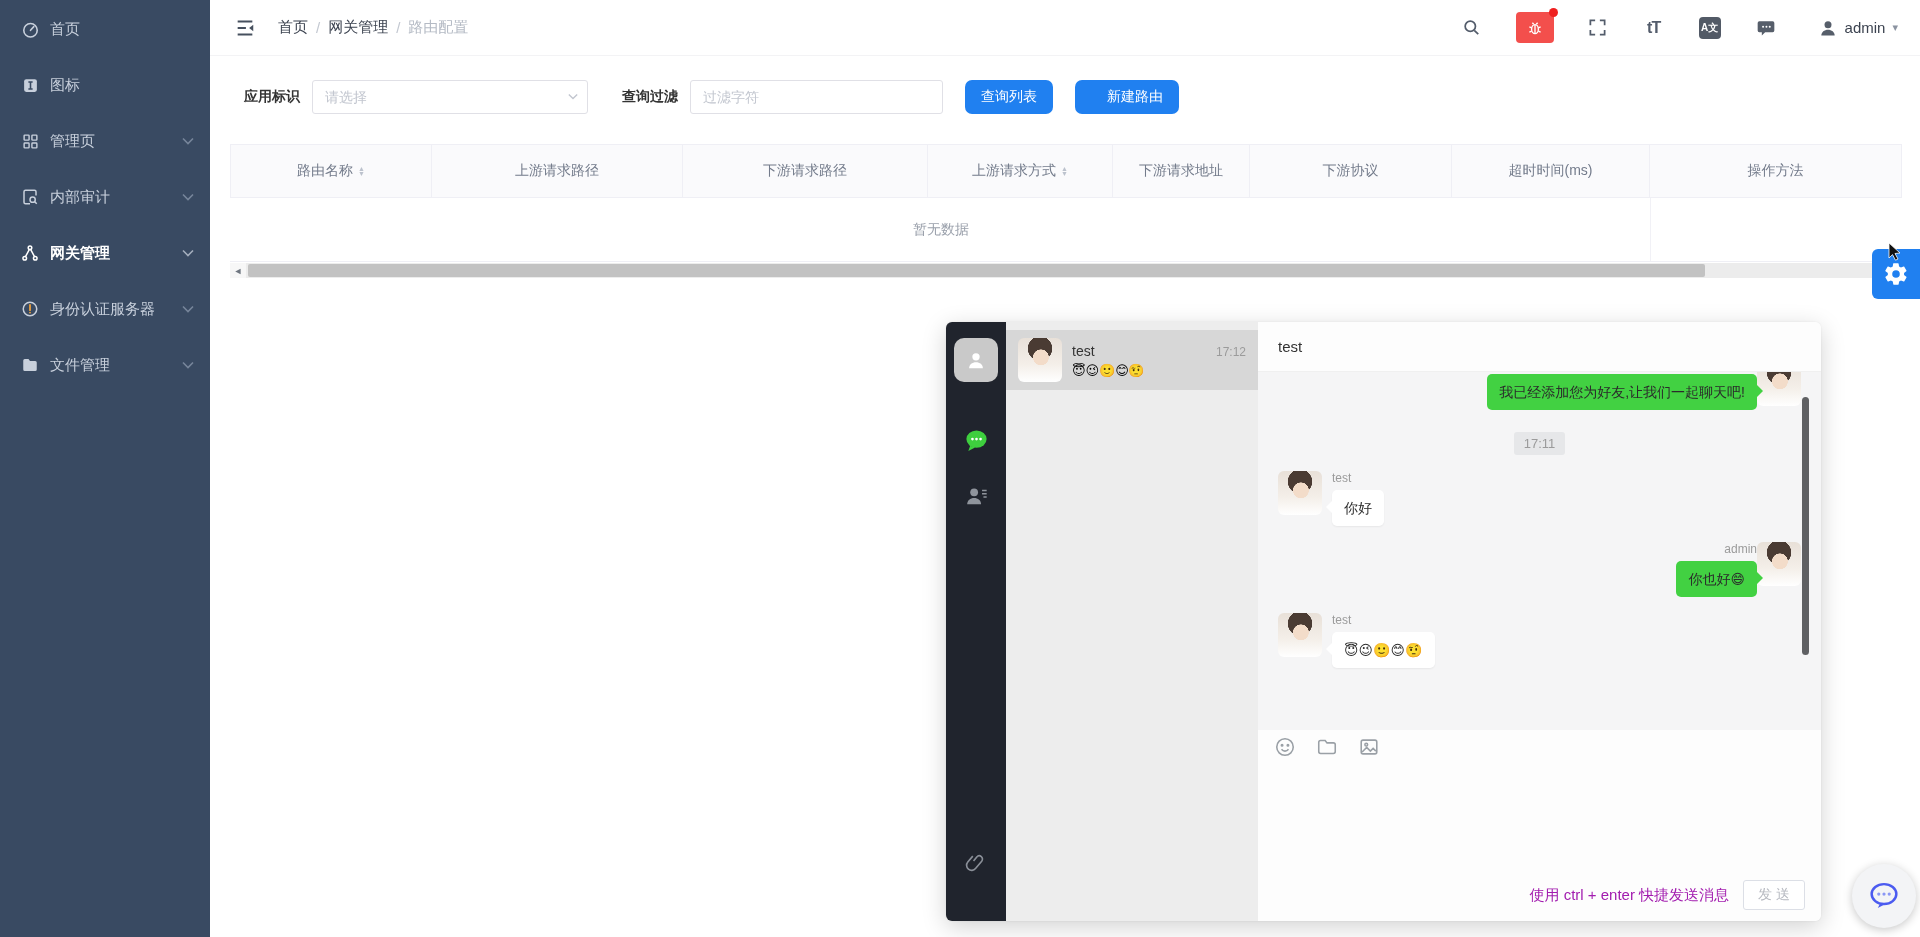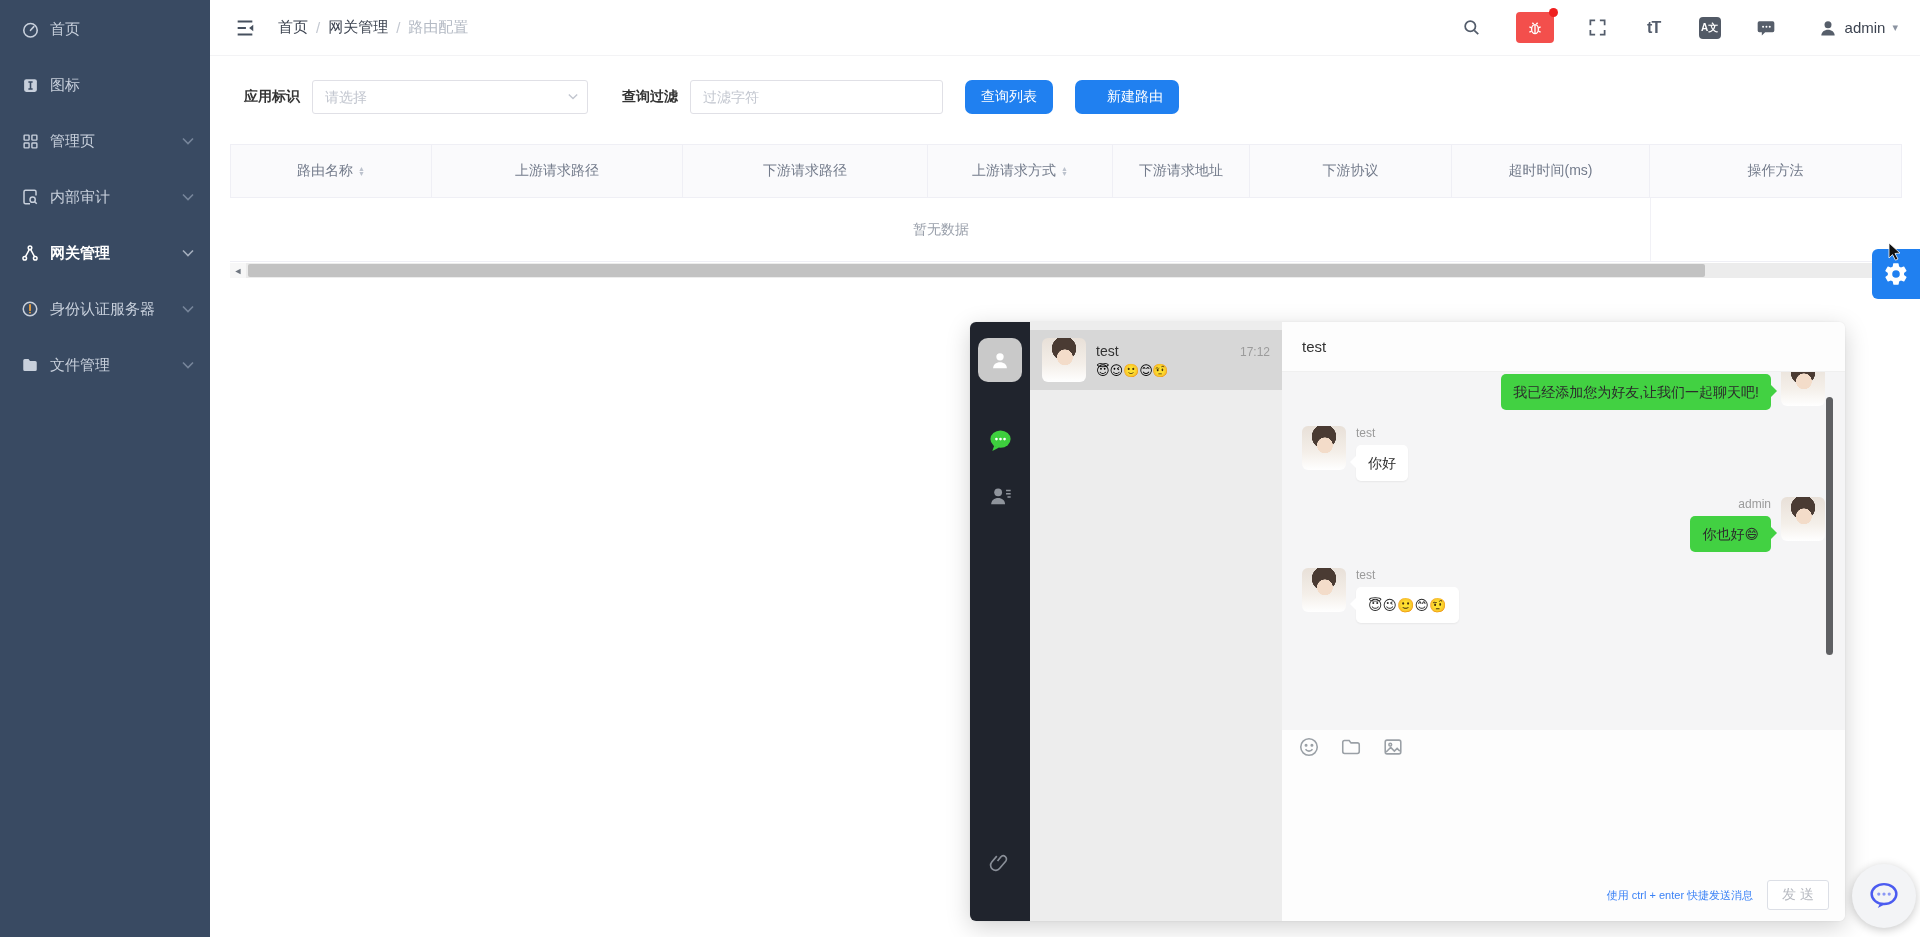--- a/index.html
+++ b/index.html
@@ -54,21 +54,21 @@
   .sort { display:inline-flex; flex-direction:column; line-height:5px; font-size:7px; color:#bcc2cd; }
   .t-body { position:relative; height:64px; border-bottom:1px solid #efeff5; }
   .t-empty { position:absolute; left:0; right:250px; top:0; bottom:0; display:flex; align-items:center; justify-content:center; font-size:14px; color:#9aa0ab; }
   .fixed-split { position:absolute; right:251px; top:0; bottom:0; width:1px; background:#f1f1f6; }
   .h-scroll { display:flex; align-items:center; height:15px; margin-top:1px; background:#f7f7f7; }
   .h-arrow { width:16px; height:15px; display:flex; align-items:center; justify-content:center; color:#6f7680; font-size:9px; cursor:pointer; }
   .h-track { flex:1; height:15px; background:#ececec; position:relative; }
   .h-thumb { position:absolute; left:2px; top:1px; height:13px; width:88%; background:#c2c2c2; border-radius:2px; cursor:pointer; }
 
   
-  .chat { position:absolute; left:970px; top:322px; width:875px; height:599px; background:#fdfdfd; border-radius:6px; box-shadow:0 6px 24px rgba(0,0,0,.18), 0 0 2px rgba(0,0,0,.08); display:flex; overflow:hidden; z-index:8; }
+  .chat { position:absolute; left:946px; top:322px; width:875px; height:599px; background:#fdfdfd; border-radius:6px; box-shadow:0 6px 24px rgba(0,0,0,.18), 0 0 2px rgba(0,0,0,.08); display:flex; overflow:hidden; z-index:8; }
   .rail { width:60px; background:#20242d; flex:none; display:flex; flex-direction:column; align-items:center; padding:16px 0; }
   .rail-avatar { width:44px; height:44px; border-radius:10px; background:#c9c9c9; display:flex; align-items:center; justify-content:center; margin-bottom:44px; cursor:pointer; }
   .rail-ic { width:28px; height:28px; display:flex; align-items:center; justify-content:center; cursor:pointer; margin-bottom:28px; }
   .rail-spacer { flex:1; }
   .contacts { width:252px; background:#ededed; flex:none; padding-top:8px; }
   .c-item { display:flex; align-items:center; height:60px; padding:0 12px; gap:10px; cursor:pointer; }
   .c-item.selected { background:#d7d7d7; }
   .c-avatar { width:44px; height:44px; border-radius:6px; flex:none; }
   .photo { background:
       radial-gradient(circle at 52% 44%, #f3dcc9 0 23%, rgba(0,0,0,0) 24%),
@@ -80,36 +80,36 @@
   .c-time { font-size:12px; color:#9b9b9b; }
   .c-preview { font-size:13px; margin-top:4px; white-space:nowrap; overflow:hidden; }
   .chat-main { flex:1; display:flex; flex-direction:column; position:relative; background:#fdfdfd; }
   .cm-header { height:50px; flex:none; display:flex; align-items:center; padding-left:20px; font-size:15px; color:#333; border-bottom:1px solid #f0f0f0; }
   .cm-msgs { height:358px; flex:none; background:#f5f5f6; padding:0 20px; overflow:hidden; }
   .m-row { display:flex; margin-top:16px; }
   .m-row.sent { justify-content:flex-end; }
   .m-avatar { width:44px; height:44px; border-radius:6px; flex:none; }
   .m-col { display:flex; flex-direction:column; max-width:360px; }
   .m-row.received .m-col { margin-left:10px; align-items:flex-start; }
-  .m-row.sent .m-col { margin-right:10px; align-items:flex-end; }
+  .m-row.sent .m-col { align-items:flex-end; }
   .m-name { font-size:12px; color:#9b9b9b; margin-bottom:5px; }
   .bubble { position:relative; padding:8px 12px; border-radius:5px; font-size:14px; color:#2b2b2b; line-height:20px; }
   .bubble.white { background:#fff; box-shadow:0 1px 2px rgba(0,0,0,.06); }
   .bubble.white::before { content:""; position:absolute; left:-6px; top:11px; border:6px solid transparent; border-left:0; border-right-color:#fff; }
   .bubble.green { background:#42d142; }
   .bubble.green::before { content:""; position:absolute; right:-6px; top:11px; border:6px solid transparent; border-right:0; border-left-color:#42d142; }
   .time-chip-row { display:flex; justify-content:center; margin-top:22px; }
   .time-chip { background:#e6e7e9; color:#9b9b9b; font-size:13px; padding:4px 10px; border-radius:3px; }
   .first-sent { margin-top:2px; }
   .first-sent .m-avatar { margin-top:-12px; }
   .cm-toolbar { height:34px; flex:none; display:flex; align-items:center; gap:20px; padding:0 16px; background:#fdfdfd; }
   .tb-ic { width:22px; height:22px; color:#9aa0a6; cursor:pointer; }
   .cm-input { flex:1; cursor:text; }
   .cm-footer { height:46px; flex:none; display:flex; align-items:center; justify-content:flex-end; gap:14px; padding:0 16px 6px 0; }
-  .hint { font-size:11px; color:#3b82f6; }
+  .hint { font-size:15px; color:#a21caf; }
   .send-btn { height:30px; padding:0 14px; background:#fff; border:1px solid #dcdfe6; border-radius:3px; color:#b6b9c0; font-size:14px; cursor:pointer; font-family:inherit; }
   .msg-scrollbar { position:absolute; right:12px; top:75px; width:7px; height:258px; background:#5f6063; border-radius:4px; cursor:pointer; }
 
   
   .gear-fab { position:absolute; right:0; top:249px; width:48px; height:50px; background:#2080f0; border-radius:6px 0 0 6px; display:flex; align-items:center; justify-content:center; cursor:pointer; z-index:9; }
   .chat-fab { position:absolute; left:1852px; top:864px; width:64px; height:64px; border-radius:50%; background:#f3f4f6; box-shadow:0 2px 10px rgba(0,0,0,.22); display:flex; align-items:center; justify-content:center; cursor:pointer; z-index:9; }
   .mouse-cursor { position:absolute; left:1888px; top:243px; z-index:20; pointer-events:none; }
 </style>
 </head>
 <body>
@@ -369,20 +369,23 @@
 
     <div class="chat-main">
       <div class="cm-header">test</div>
 
       <div class="cm-msgs">
         <div class="m-row sent first-sent">
           <div class="m-col">
             <div class="bubble green">我已经添加您为好友,让我们一起聊天吧!</div>
           </div>
           <div class="m-avatar photo"></div>
+        </div>
+        <div class="time-chip-row">
+          <span class="time-chip">17:11</span>
         </div>
         <div class="m-row received">
           <div class="m-avatar photo"></div>
           <div class="m-col">
             <span class="m-name">test</span>
             <div class="bubble white">你好</div>
           </div>
         </div>
         <div class="m-row sent">
           <div class="m-col">

